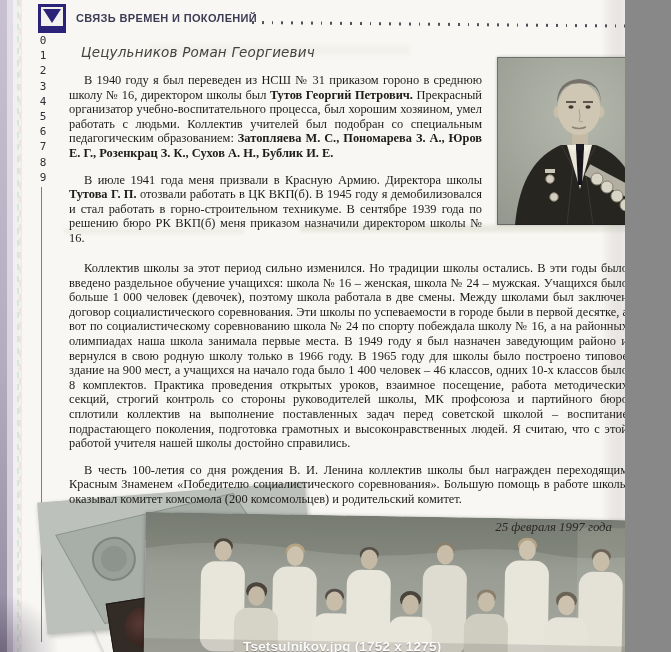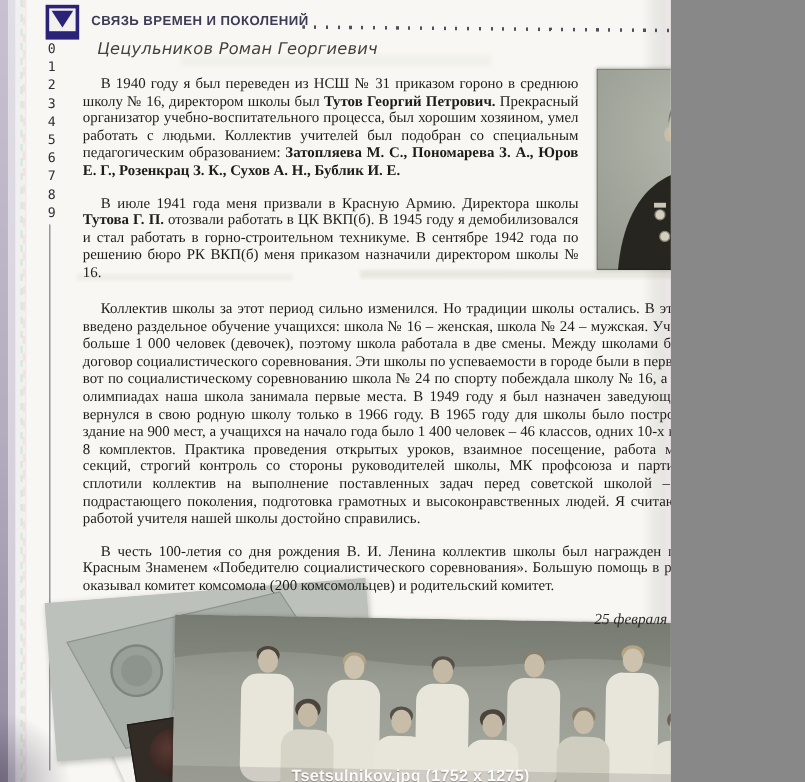--- a/index.html
+++ b/index.html
@@ -1,18 +1,18 @@
 <!DOCTYPE html>
 <html lang="ru"><head>
 <meta charset="utf-8">
 <style>
   html,body{margin:0;padding:0;}
   body{background:#888;}
   .scan{
-    position:relative; width:559px; height:652px; overflow:hidden;
+    position:relative; width:625px; height:652px; overflow:hidden;
     background:#f8f7f3;
     font-family:"Liberation Serif", serif;
   }
   
   .edge{position:absolute;top:0;height:652px;}
   .edge-left-a{left:0;width:7px;background:linear-gradient(180deg,#c8c1d1 0%,#b4adc0 55%,#938b9f 100%);}
   .edge-left-b{left:7px;width:6px;background:linear-gradient(180deg,#e2dee7 0%,#cfc9d6 100%);}
   .edge-left-c{left:13px;width:4px;background:#f1eff3;}
   .stripe-g{left:17px;width:2px;background:repeating-linear-gradient(180deg,#bfe0bd 0 6px,#e4f0e0 6px 12px);opacity:.6;}
   .stripe-p{left:19px;width:2px;background:repeating-linear-gradient(180deg,#eecad8 0 7px,#f7e6ec 7px 14px);opacity:.5;}
@@ -34,21 +34,21 @@
   .margin-digits{position:absolute;left:36px;top:33px;width:14px;text-align:center;
     font-family:"DejaVu Sans Mono",monospace;font-size:11px;color:#2f2e36;}
   .margin-digits span{display:block;height:15.2px;line-height:15.2px;}
   .margin-rule{position:absolute;left:41px;top:187px;width:1px;height:455px;background:#686871;opacity:.85;}
   
   .ghost{position:absolute;background:#a3a88b;filter:blur(1.5px);}
   .ghost1{left:300px;top:225px;width:338px;height:7px;opacity:.18;}
   .ghost2{left:64px;top:228px;width:180px;height:6px;opacity:.10;}
   .ghost3{left:150px;top:46px;width:260px;height:9px;opacity:.08;filter:blur(2px);}
   
-  .main{position:absolute;left:57px;top:30px;width:583px;z-index:7;}
+  .main{position:absolute;left:57px;top:41px;width:583px;z-index:7;}
   .author{margin:2px 0 3px 24px;font:italic 13.5px/18px "DejaVu Sans",sans-serif;color:#44423c;letter-spacing:.2px;}
   .main p{font-size:12.4px;line-height:14.6px;color:#1d1c19;text-align:justify;text-indent:15px;margin:12px;}
   .narrow{width:437px;min-height:176px;}
   .p3,.p4{line-height:15.1px;}
   .date-line{font:italic 12.8px/16px "Liberation Serif",serif;color:#2a2925;text-align:right;
     padding-right:28px;margin-top:4px;}
   
   .portrait{position:absolute;left:497px;top:57px;width:163px;height:168px;z-index:6;
     box-shadow:0 0 3px rgba(0,0,0,.25);}
   .portrait svg{display:block;}
@@ -230,20 +230,20 @@
       <circle cx="53" cy="122" r="4.2" fill="#d3cec0" stroke="#87836f"></circle>
       <circle cx="57" cy="140" r="4.2" fill="#d3cec0" stroke="#87836f"></circle>
       <rect x="0.5" y="0.5" width="162" height="167" fill="none" stroke="rgba(20,20,20,.35)"></rect>
     </svg>
   </div>
 
   <div class="main">
     <h2 class="author">Цецульников Роман Георгиевич</h2>
     <div class="narrow">
       <p><span>В 1940 году я был переведен из НСШ № 31 приказом гороно в среднюю школу № 16, директором школы был </span><b>Тутов Георгий Петрович.</b><span> Прекрасный организатор учебно-воспитательного процесса, был хорошим хозяином, умел работать с людьми. Коллектив учителей был подобран со специальным педагогическим образованием: </span><b>Затопляева М. С., Пономарева З. А., Юров Е. Г., Розенкрац З. К., Сухов А. Н., Бублик И. Е.</b></p>
-      <p><span>В июле 1941 года меня призвали в Красную Армию. Директора школы </span><b>Тутова Г. П.</b><span> отозвали работать в ЦК ВКП(б). В 1945 году я демобилизовался и стал работать в горно-строительном техникуме. В сентябре 1942 года по решению бюро РК ВКП(б) меня приказом назначили директором школы № 16.</span></p>
+      <p><span>В июле 1941 года меня призвали в Красную Армию. Директора школы </span><b>Тутова Г. П.</b><span> отозвали работать в ЦК ВКП(б). В 1945 году я демобилизовался и стал работать в горно-строительном техникуме. В сентябре 1939 года по решению бюро РК ВКП(б) меня приказом назначили директором школы № 16.</span></p>
     </div>
     <p class="p3">Коллектив школы за этот период сильно изменился. Но традиции школы остались. В эти годы было введено раздельное обучение учащихся: школа № 16 – женская, школа № 24 – мужская. Учащихся было больше 1 000 человек (девочек), поэтому школа работала в две смены. Между школами был заключен договор социалистического соревнования. Эти школы по успеваемости в городе были в первой десятке, а вот по социалистическому соревнованию школа № 24 по спорту побеждала школу № 16, а на районных олимпиадах наша школа занимала первые места. В 1949 году я был назначен заведующим районо и вернулся в свою родную школу только в 1966 году. В 1965 году для школы было построено типовое здание на 900 мест, а учащихся на начало года было 1 400 человек – 46 классов, одних 10-х классов было 8 комплектов. Практика проведения открытых уроков, взаимное посещение, работа методических секций, строгий контроль со стороны руководителей школы, МК профсоюза и партийного бюро сплотили коллектив на выполнение поставленных задач перед советской школой – воспитание подрастающего поколения, подготовка грамотных и высоконравственных людей. Я считаю, что с этой работой учителя нашей школы достойно справились.</p>
     <p class="p4">В честь 100-летия со дня рождения В. И. Ленина коллектив школы был награжден переходящим Красным Знаменем «Победителю социалистического соревнования». Большую помощь в работе школы оказывал комитет комсомола (200 комсомольцев) и родительский комитет.</p>
     <div class="date-line">25 февраля 1997 года</div>
   </div>
 
 </div>
 
 </body></html>

